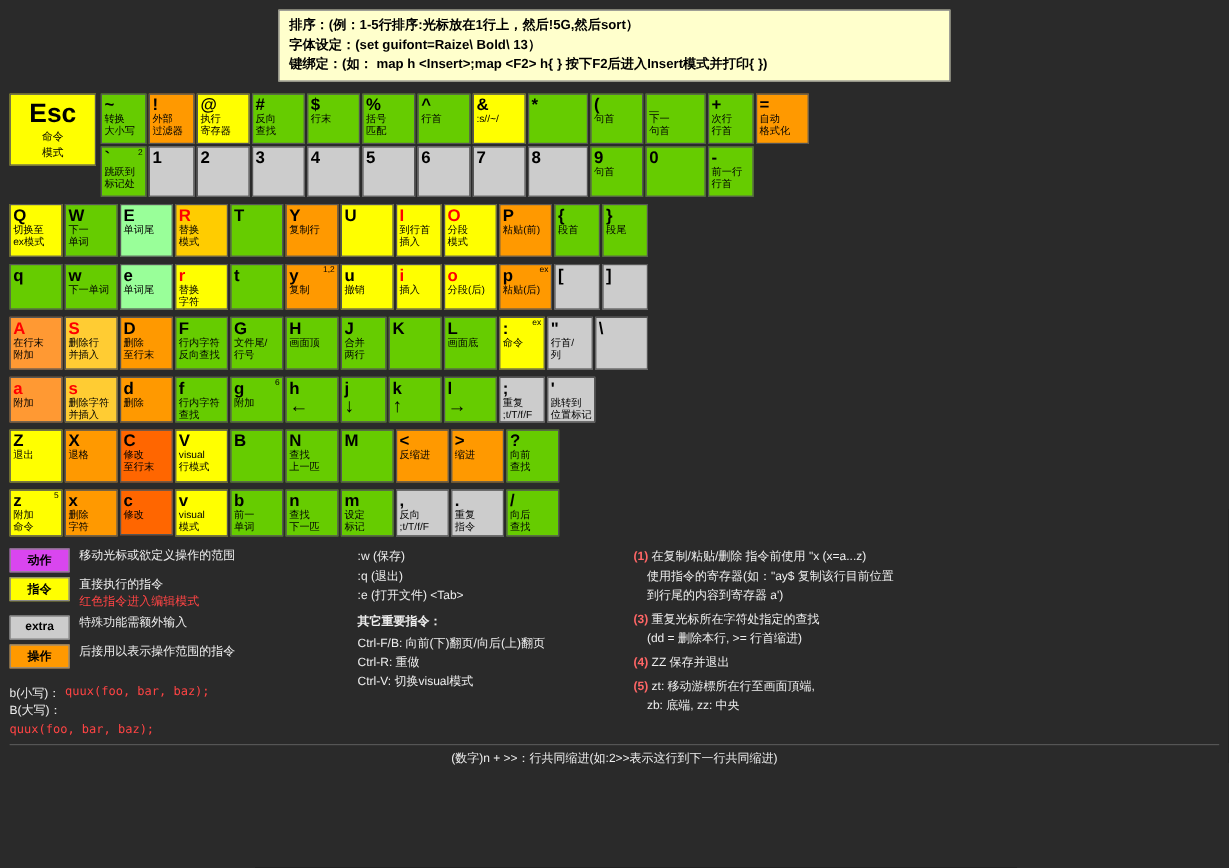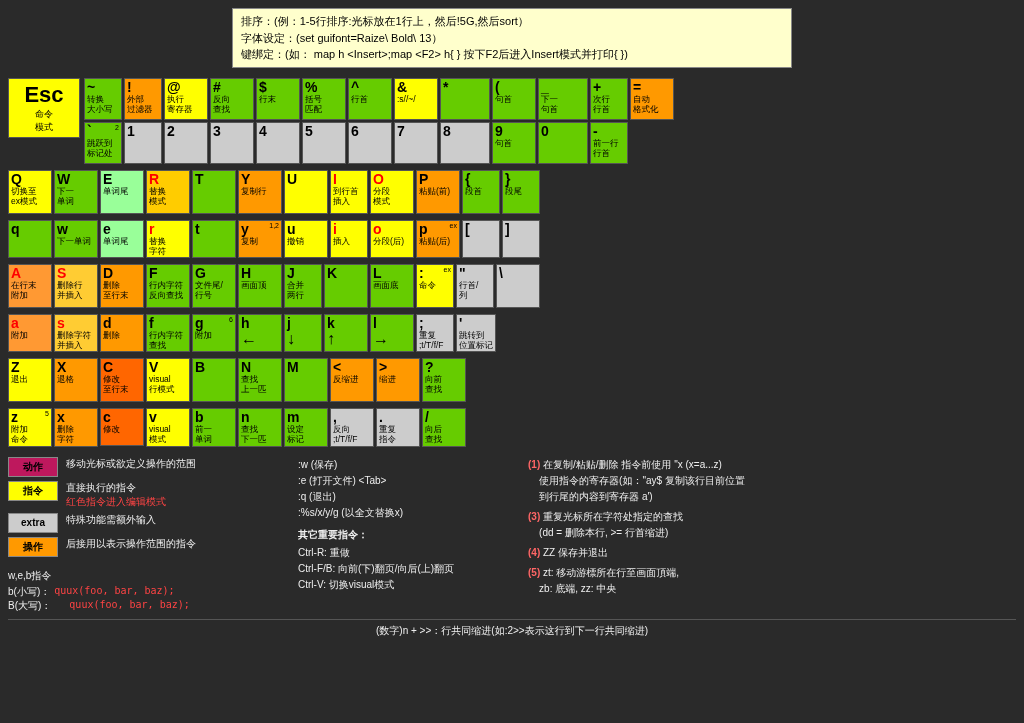--- a/index.html
+++ b/index.html
@@ -131,21 +131,21 @@
       color: #eee;
       border-top: 1px solid #555;
       padding-top: 4px;
     }
   </style>
 </head>
 <body>
 
 <div class="main-container">
 
-  <div style="display:flex; justify-content:center; margin-bottom:4px;">
+  <div style="display:flex; justify-content:center; margin-bottom:4px;font-weight:bold;">
     <div class="info-box">
       <div>排序：(例：1-5行排序:光标放在1行上，然后!5G,然后sort）</div>
       <div>字体设定：(set guifont=Raize\ Bold\ 13）</div>
       <div>键绑定：(如： map h &lt;Insert&gt;;map &lt;F2&gt; h{ } 按下F2后进入Insert模式并打印{ })</div>
     </div>
   </div>
 
   <div style="display:flex; gap:4px; align-items:flex-start;">
 
     <div class="key key-yellow" style="width:72px; height:60px; justify-content:center; align-items:center;">
@@ -609,61 +609,59 @@
     <div class="key key-green" style="min-width:44px; min-height:38px;">
       <div class="key-main">/</div>
       <div class="key-desc">向后<br>查找</div>
     </div>
   </div>
 
   <div class="bottom-section">
 
     <div class="legend-section">
       <div class="legend-item">
-        <div class="legend-box" style="background:#be185d; min-width:50px;">动作</div>
+        <div class="legend-box" style="background:#d946ef; min-width:50px;">动作</div>
         <div class="legend-text">移动光标或欲定义操作的范围</div>
       </div>
       <div class="legend-item">
         <div class="legend-box" style="background:#ffff00; min-width:50px;">指令</div>
         <div style="display:flex; flex-direction:column;">
           <div class="legend-text">直接执行的指令</div>
           <div class="legend-text legend-text-red">红色指令进入编辑模式</div>
         </div>
       </div>
       <div class="legend-item">
         <div class="legend-box" style="background:#cccccc; min-width:50px;">extra</div>
         <div class="legend-text">特殊功能需额外输入</div>
       </div>
       <div class="legend-item">
         <div class="legend-box" style="background:#ff9900; min-width:50px;">操作</div>
         <div class="legend-text">后接用以表示操作范围的指令</div>
       </div>
 
       <div style="margin-top:8px; color:#eee; font-size:10px;">
-        <div>w,e,b指令</div>
         <div style="display:flex; gap:4px; margin-top:2px;">
           <span>b(小写)：</span>
           <span style="color:#ff4444; font-family:monospace;">quux(foo, bar, baz);</span>
         </div>
-        <div style="display:flex; gap:18px;">
+        <div style="display:flex; gap:4px;flex-direction:column;">
           <span>B(大写)：</span>
           <span style="color:#ff4444; font-family:monospace;">quux(foo, bar, baz);</span>
         </div>
       </div>
     </div>
 
     <div class="ex-commands">
       <div>:w (保存)</div>
+      <div>:q (退出)</div>
       <div>:e (打开文件) &lt;Tab&gt;</div>
-      <div>:q (退出)</div>
-      <div>:%s/x/y/g (以全文替换x)</div>
       <div style="height:6px;"></div>
       <div class="ex-title">其它重要指令：</div>
+      <div>Ctrl-F/B: 向前(下)翻页/向后(上)翻页</div>
       <div>Ctrl-R: 重做</div>
-      <div>Ctrl-F/B: 向前(下)翻页/向后(上)翻页</div>
       <div>Ctrl-V: 切换visual模式</div>
     </div>
 
     <div class="notes-section">
       <div class="note-item">
         <span class="note-num">(1)</span>
         <span> 在复制/粘贴/删除 指令前使用 "x (x=a...z)<br>
         &nbsp;&nbsp;&nbsp;&nbsp;使用指令的寄存器(如："ay$ 复制该行目前位置<br>
         &nbsp;&nbsp;&nbsp;&nbsp;到行尾的内容到寄存器 a')</span>
       </div>

